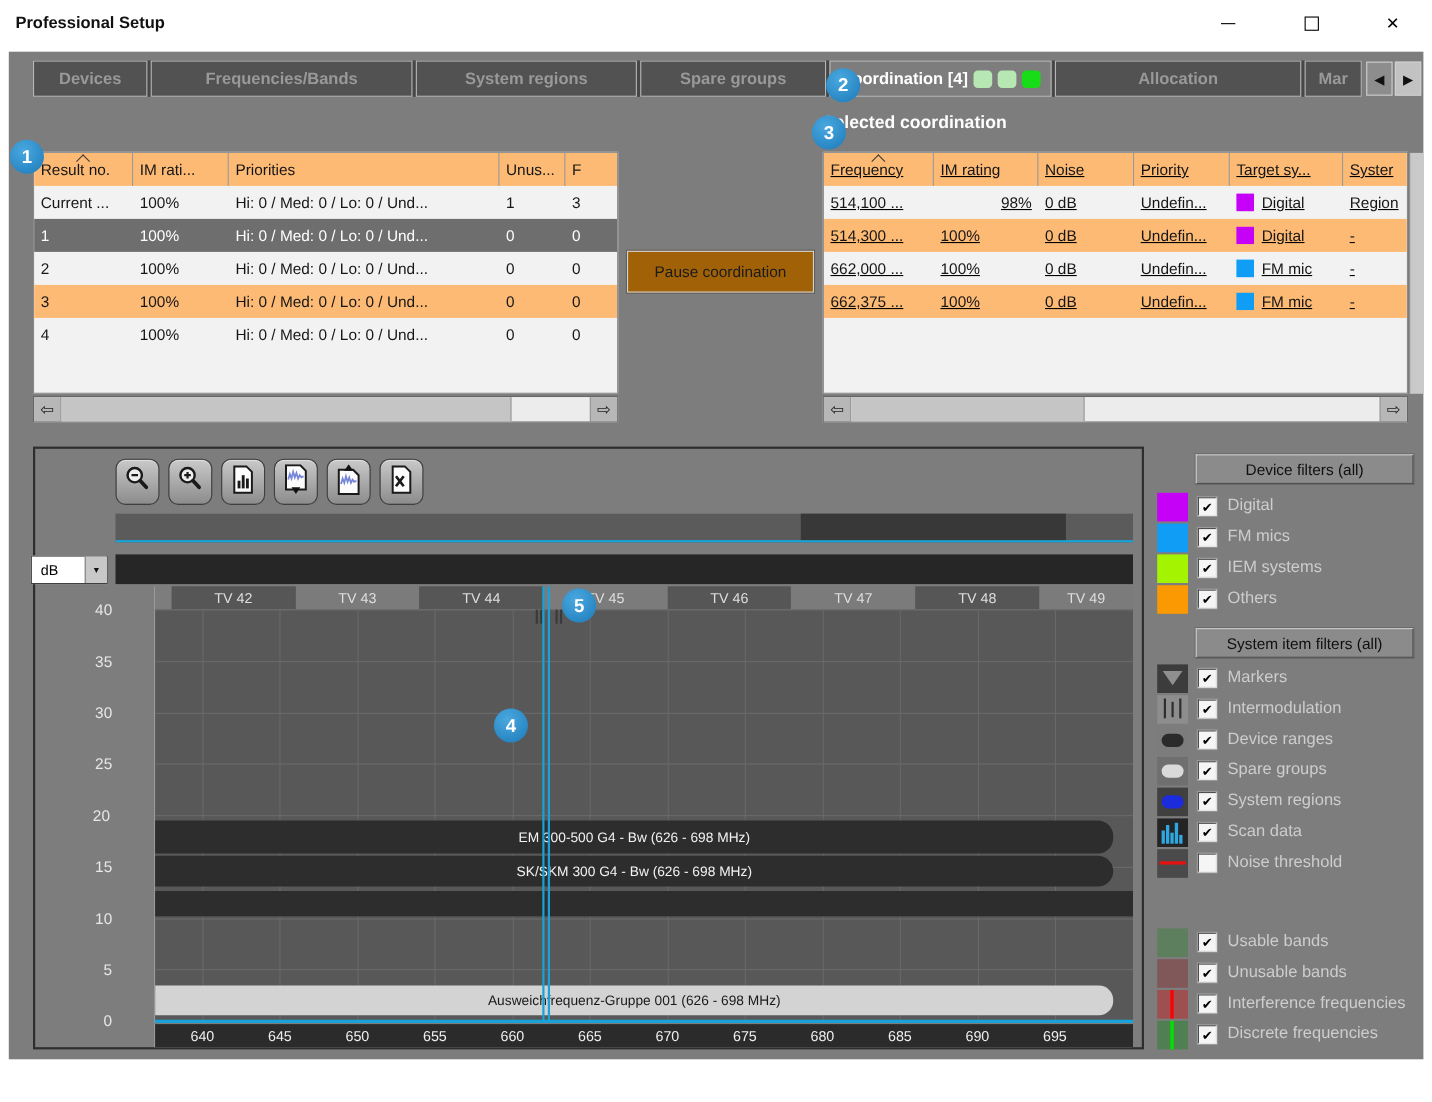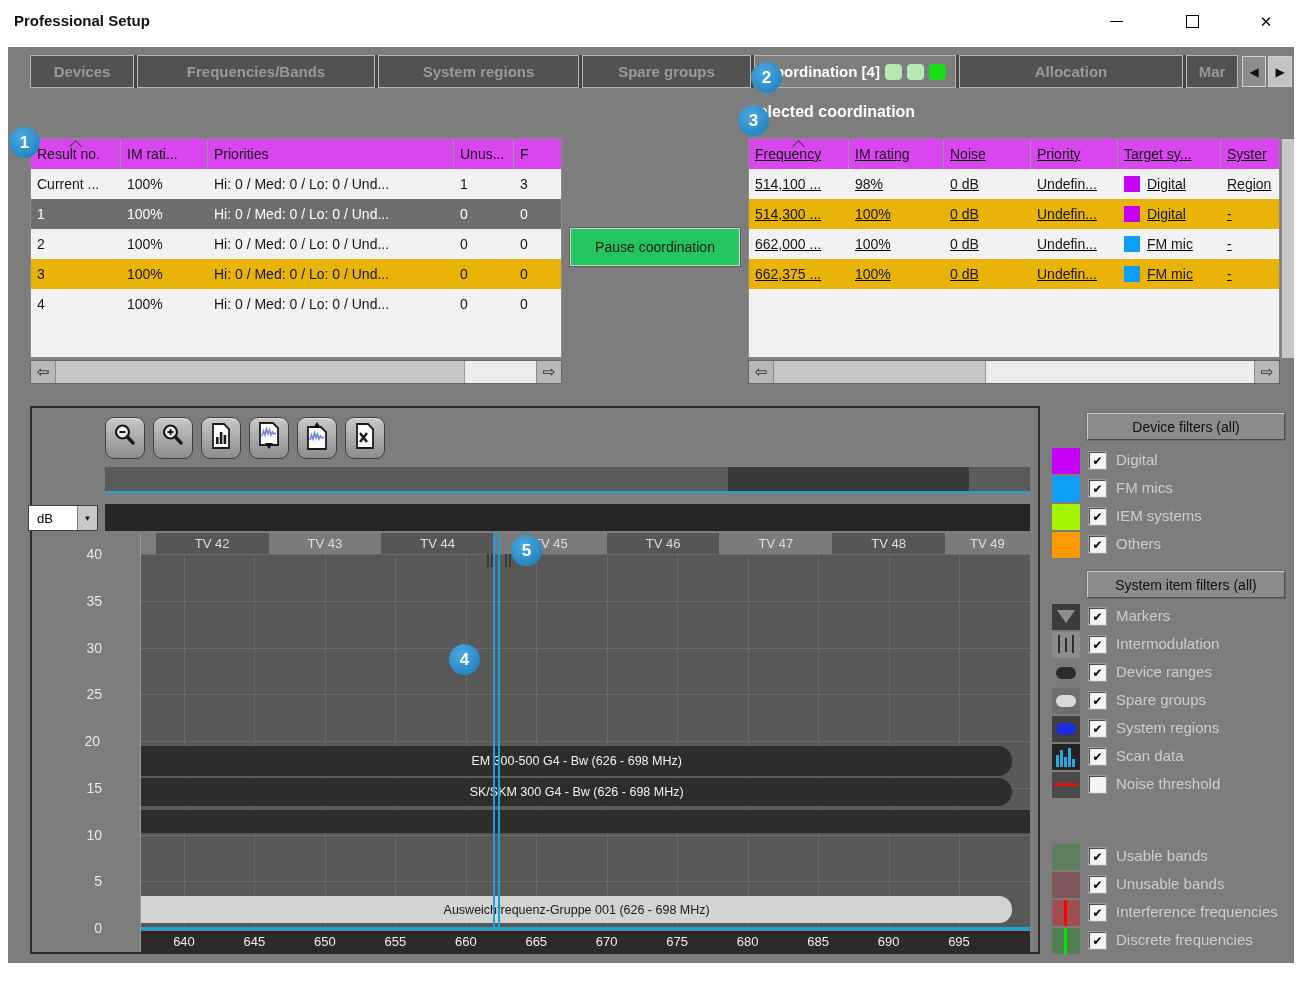--- a/index.html
+++ b/index.html
@@ -22,42 +22,42 @@
   .tab-ind{width:17px;height:16px;border-radius:4px;display:inline-block;}
   .tsbtn{position:absolute;top:56px;width:24px;height:31px;box-sizing:border-box;border:1px solid #cfcfcf;
          background:#8d8d8d;color:#111;display:flex;align-items:center;justify-content:center;font-size:12px;}
   #tabNext{background:#c2c2c2;}
   
   .tablebox{position:absolute;width:532px;height:220px;background:#f2f2f2;border:1px solid #8a8a8a;
             box-sizing:border-box;overflow:hidden;}
   #leftTable{left:30px;top:138px;}
   #rightTable{left:748px;top:138px;text-decoration:underline;}
   .trow{display:flex;height:30px;flex:0 0 auto;}
-  .trow.thead{background:#d946ef;}
-  .trow.alt{background:#eab308;align-items:center;}
+  .trow.thead{background:#fdba74;}
+  .trow.alt{background:#fdba74;align-items:center;}
   .trow.sel{background:#6e6e6e;}
   .trow.sel span{color:#fff;}
   .tcell{box-sizing:border-box;padding:0 6px;display:flex;align-items:center;font-size:14px;color:#161616;
          overflow:hidden;white-space:nowrap;flex:0 0 auto;}
   .hcell{border-right:1px solid #999;position:relative;}
   .caret{position:absolute;top:3px;left:50%;margin-left:-5px;width:8px;height:8px;
          border-left:1.6px solid #3a3a3a;border-top:1.6px solid #3a3a3a;transform:rotate(45deg);}
   .swatch{width:16px;height:16px;margin-right:7px;display:inline-block;flex:0 0 auto;}
   #selTitle{position:absolute;left:748px;top:103px;font-size:16px;font-weight:bold;color:#ffffff;}
   #rightEdgeStrip{position:absolute;left:1281px;top:139px;width:12px;height:219px;background:#c9c9c9;border-left:1px solid #8a8a8a;}
   
   .hscroll{position:absolute;width:532px;height:24px;display:flex;border:1px solid #666;background:#e6e6e6;box-sizing:border-box;}
   #leftScroll{left:30px;top:360px;} #rightScroll{left:748px;top:360px;}
   .sbtn{width:24px;flex:0 0 auto;background:#b7b7b7;display:flex;align-items:center;justify-content:center;
         font-size:15px;color:#222;border-right:1px solid #8a8a8a;}
   .sbtn:last-child{border-right:none;border-left:1px solid #8a8a8a;}
   .strack{flex:1;position:relative;background:#ececec;}
   .sthumb{position:absolute;left:0;top:0;bottom:0;background:#c5c5c5;border-right:1px solid #9a9a9a;}
   
-  #pauseBtn{position:absolute;left:570px;top:228px;width:168px;height:36px;background:#22c55e;
+  #pauseBtn{position:absolute;left:570px;top:228px;width:168px;height:36px;background:#a16207;
             border:1px solid #d2d2d2;box-shadow:0 0 0 1px #5f5f5f;display:flex;align-items:center;justify-content:center;
             font-size:14px;color:#1b1b1b;}
   
   #chartPanel{position:absolute;left:30px;top:406px;width:1010px;height:548px;box-sizing:border-box;
               border:2px solid #2e2e2e;background:#7d7d7d;}
   #chartToolbar{position:absolute;left:105px;top:417px;display:flex;gap:8px;}
   .cbtn{width:40px;height:42px;border-radius:9px;background:linear-gradient(180deg,#c9c9c9,#8c8c8c);
         border:1.5px solid #3f3f3f;box-shadow:inset 0 1px 0 #dedede;display:flex;align-items:center;justify-content:center;box-sizing:border-box;}
   #minimap{position:absolute;left:105px;top:467px;width:925px;height:24px;background:#5b5b5b;border-bottom:2.5px solid #17a2d8;}
   .mmwin{position:absolute;left:623px;top:0;width:241px;height:100%;background:#383838;}
@@ -300,21 +300,21 @@
           <span>Target sy...</span>
         </div>
         <div class="tcell hcell" style="width: 60px;">
           <span>Syster</span>
         </div>
       </div>
       <div class="trow">
         <div class="tcell" style="width: 100px;">
           <span>514,100 ...</span>
         </div>
-        <div class="tcell" style="width: 95px;">
+        <div class="tcell" style="width: 95px; justify-content: flex-end;">
           <span>98%</span>
         </div>
         <div class="tcell" style="width: 87px;">
           <span>0 dB</span>
         </div>
         <div class="tcell" style="width: 87px;">
           <span>Undefin...</span>
         </div>
         <div class="tcell" style="width: 103px;">
           <span class="swatch" style="background: rgb(197, 1, 247);"></span>

